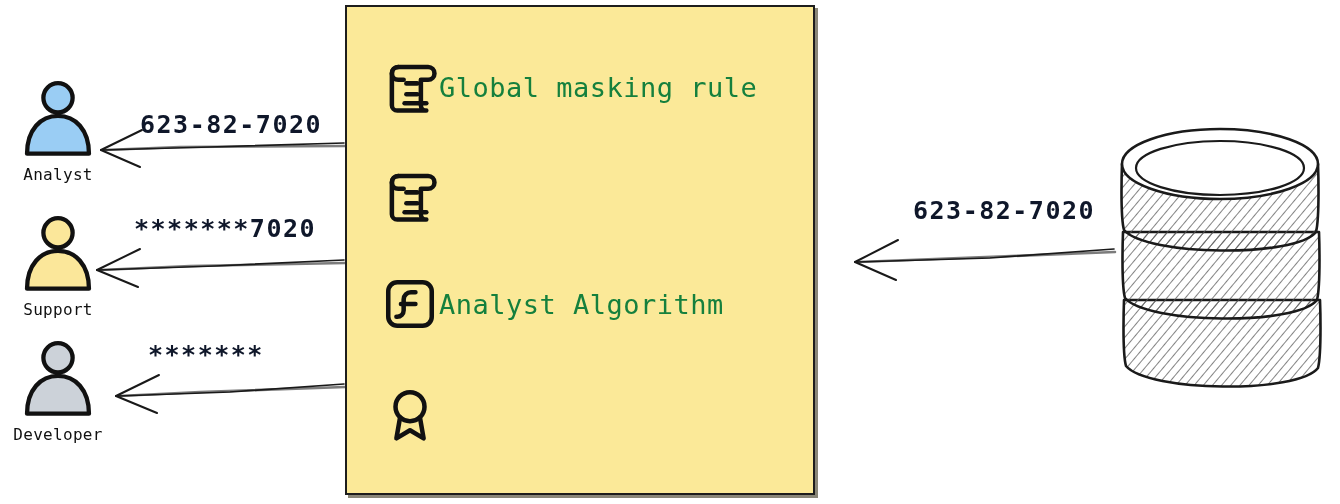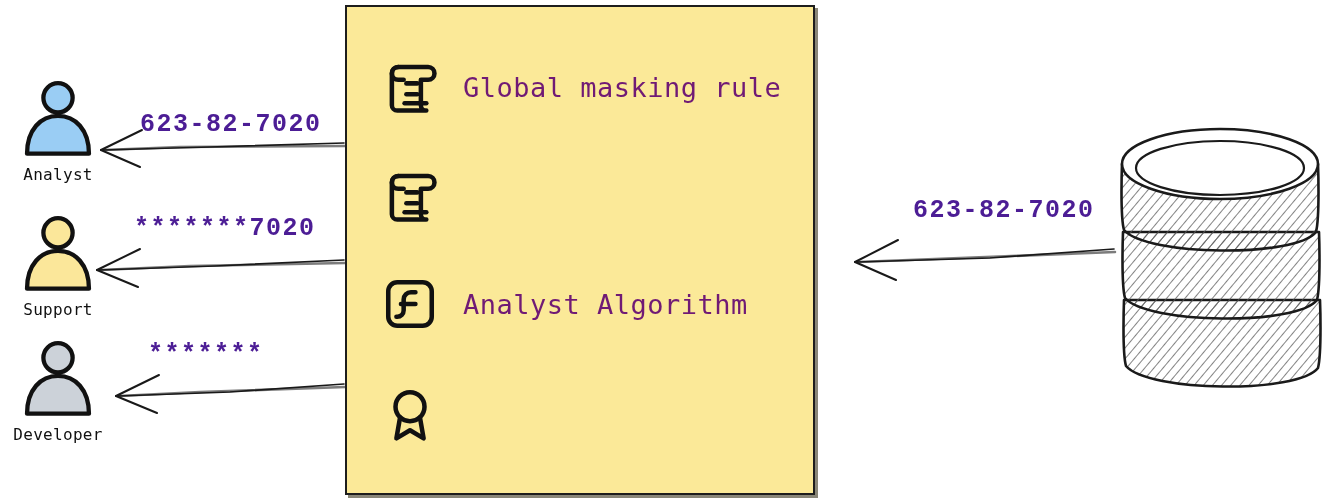--- a/index.html
+++ b/index.html
@@ -49,24 +49,23 @@
     padding-left: 34px;
     height: 88px;
   }
   .panel-row .row-icon {
     width: 58px;
     height: 58px;
     flex: 0 0 58px;
     display: block;
   }
   .panel-row .row-label {
-    margin-left: 24px;
     font-size: 27px;
     letter-spacing: 0.5px;
-    color: #701a75;
+    color: #15803d;
     white-space: nowrap;
     line-height: 1;
   }
 
   
   .persona {
     position: absolute;
     width: 120px;
     text-align: center;
   }
@@ -85,25 +84,24 @@
   }
   .persona-analyst   { left: -2px;  top: 78px;  }
   .persona-support   { left: -2px;  top: 213px; }
   .persona-developer { left: -2px;  top: 338px; }
 
   
   .flow-label {
     position: absolute;
     font-size: 25px;
     font-weight: 700;
-    color: #4c1d95;
+    color: #0f172a;
     letter-spacing: 1.5px;
     white-space: nowrap;
     line-height: 1;
-    font-family: Liberation Mono, monospace;
   }
   .label-analyst   { left: 140px; top: 112px; }
   .label-support   { left: 134px; top: 216px; }
   .label-developer { left: 148px; top: 342px; }
   .label-db        { left: 913px; top: 198px; }
 
   
   .overlay {
     position: absolute;
     left: 0;

